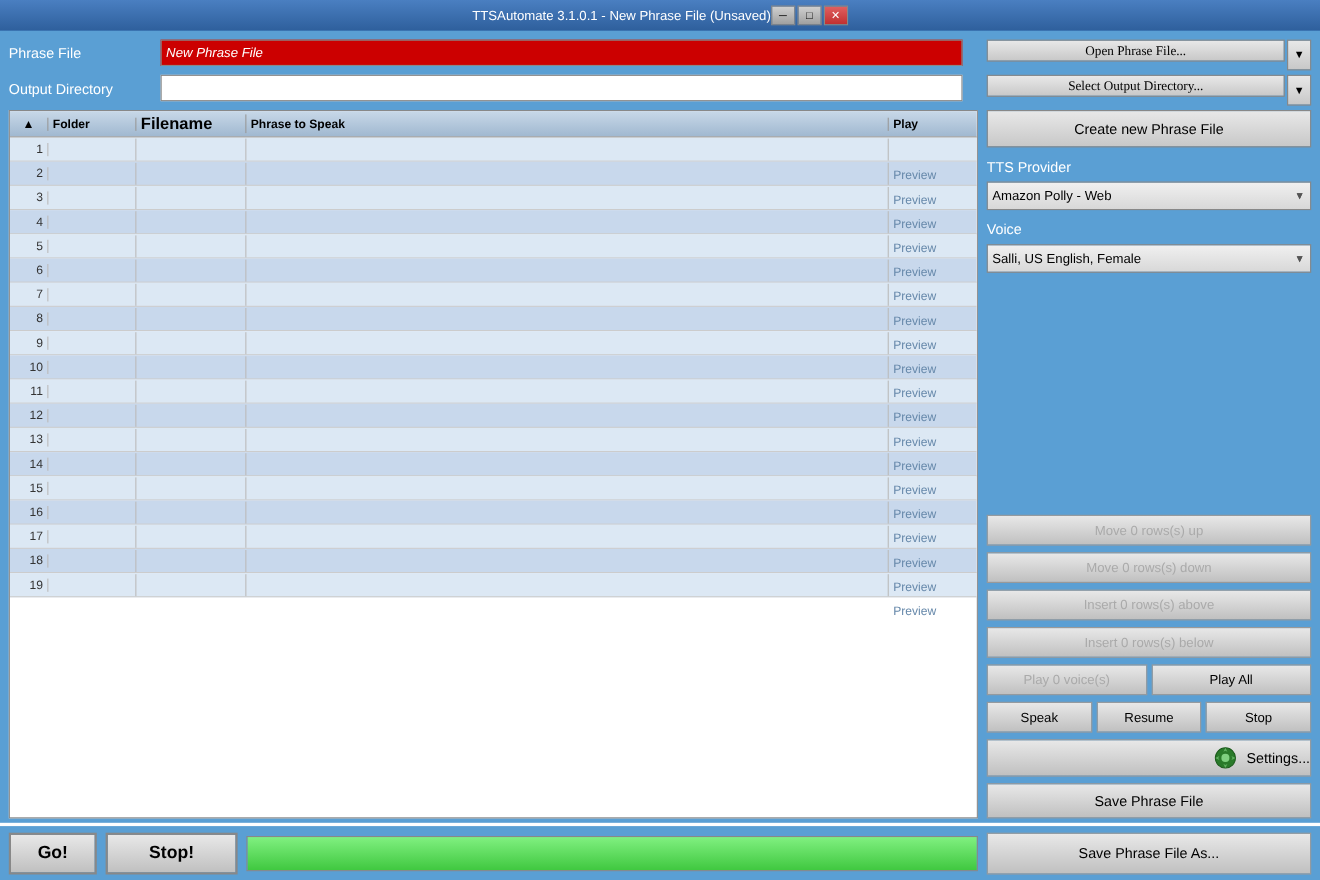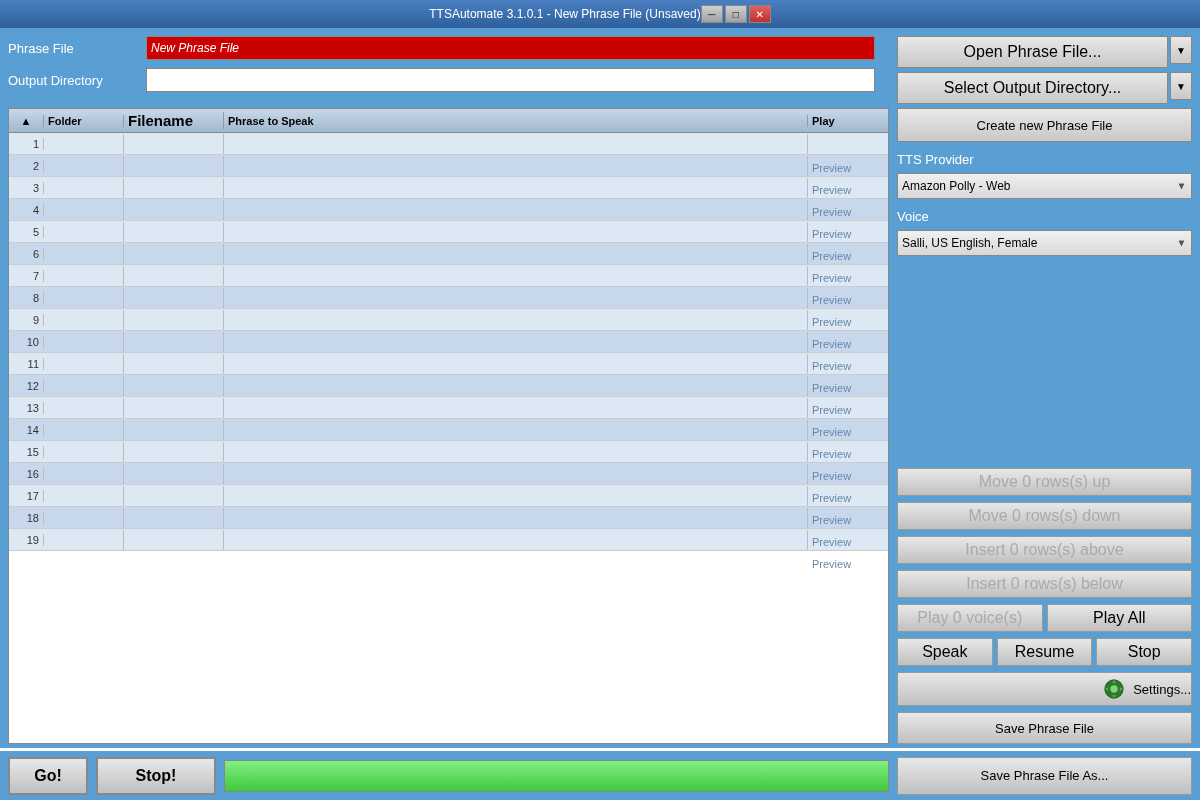--- a/index.html
+++ b/index.html
@@ -94,28 +94,29 @@
       display: flex;
       flex-direction: column;
       gap: 4px;
     }
     .top-btn-row {
       display: flex;
       gap: 2px;
     }
     .top-btn {
       flex: 1;
-      height: 32px;
+      height: 20px;
       background: linear-gradient(to bottom, #e8e8e8, #c8c8c8);
       border: 1px solid #888;
       cursor: pointer;
-      font-size: 16px;
+      font-size: 12px;
       display: flex;
       align-items: center;
       justify-content: center;
+      font-family: Liberation Serif, serif;
     }
     .top-btn-dropdown {
       width: 22px;
       height: 28px;
       background: linear-gradient(to bottom, #e8e8e8, #c8c8c8);
       border: 1px solid #888;
       cursor: pointer;
       display: flex;
       align-items: center;
       justify-content: center;
@@ -271,21 +272,21 @@
       pointer-events: none;
     }
 
     .spacer { flex: 1; }
 
     .action-btn {
       height: 28px;
       background: linear-gradient(to bottom, #e8e8e8, #c0c0c0);
       border: 1px solid #999;
       cursor: pointer;
-      font-size: 16px;
+      font-size: 12px;
       display: flex;
       align-items: center;
       justify-content: center;
       width: 100%;
     }
     .action-btn:disabled, .action-btn.disabled {
       color: #aaa;
       cursor: default;
     }
 

